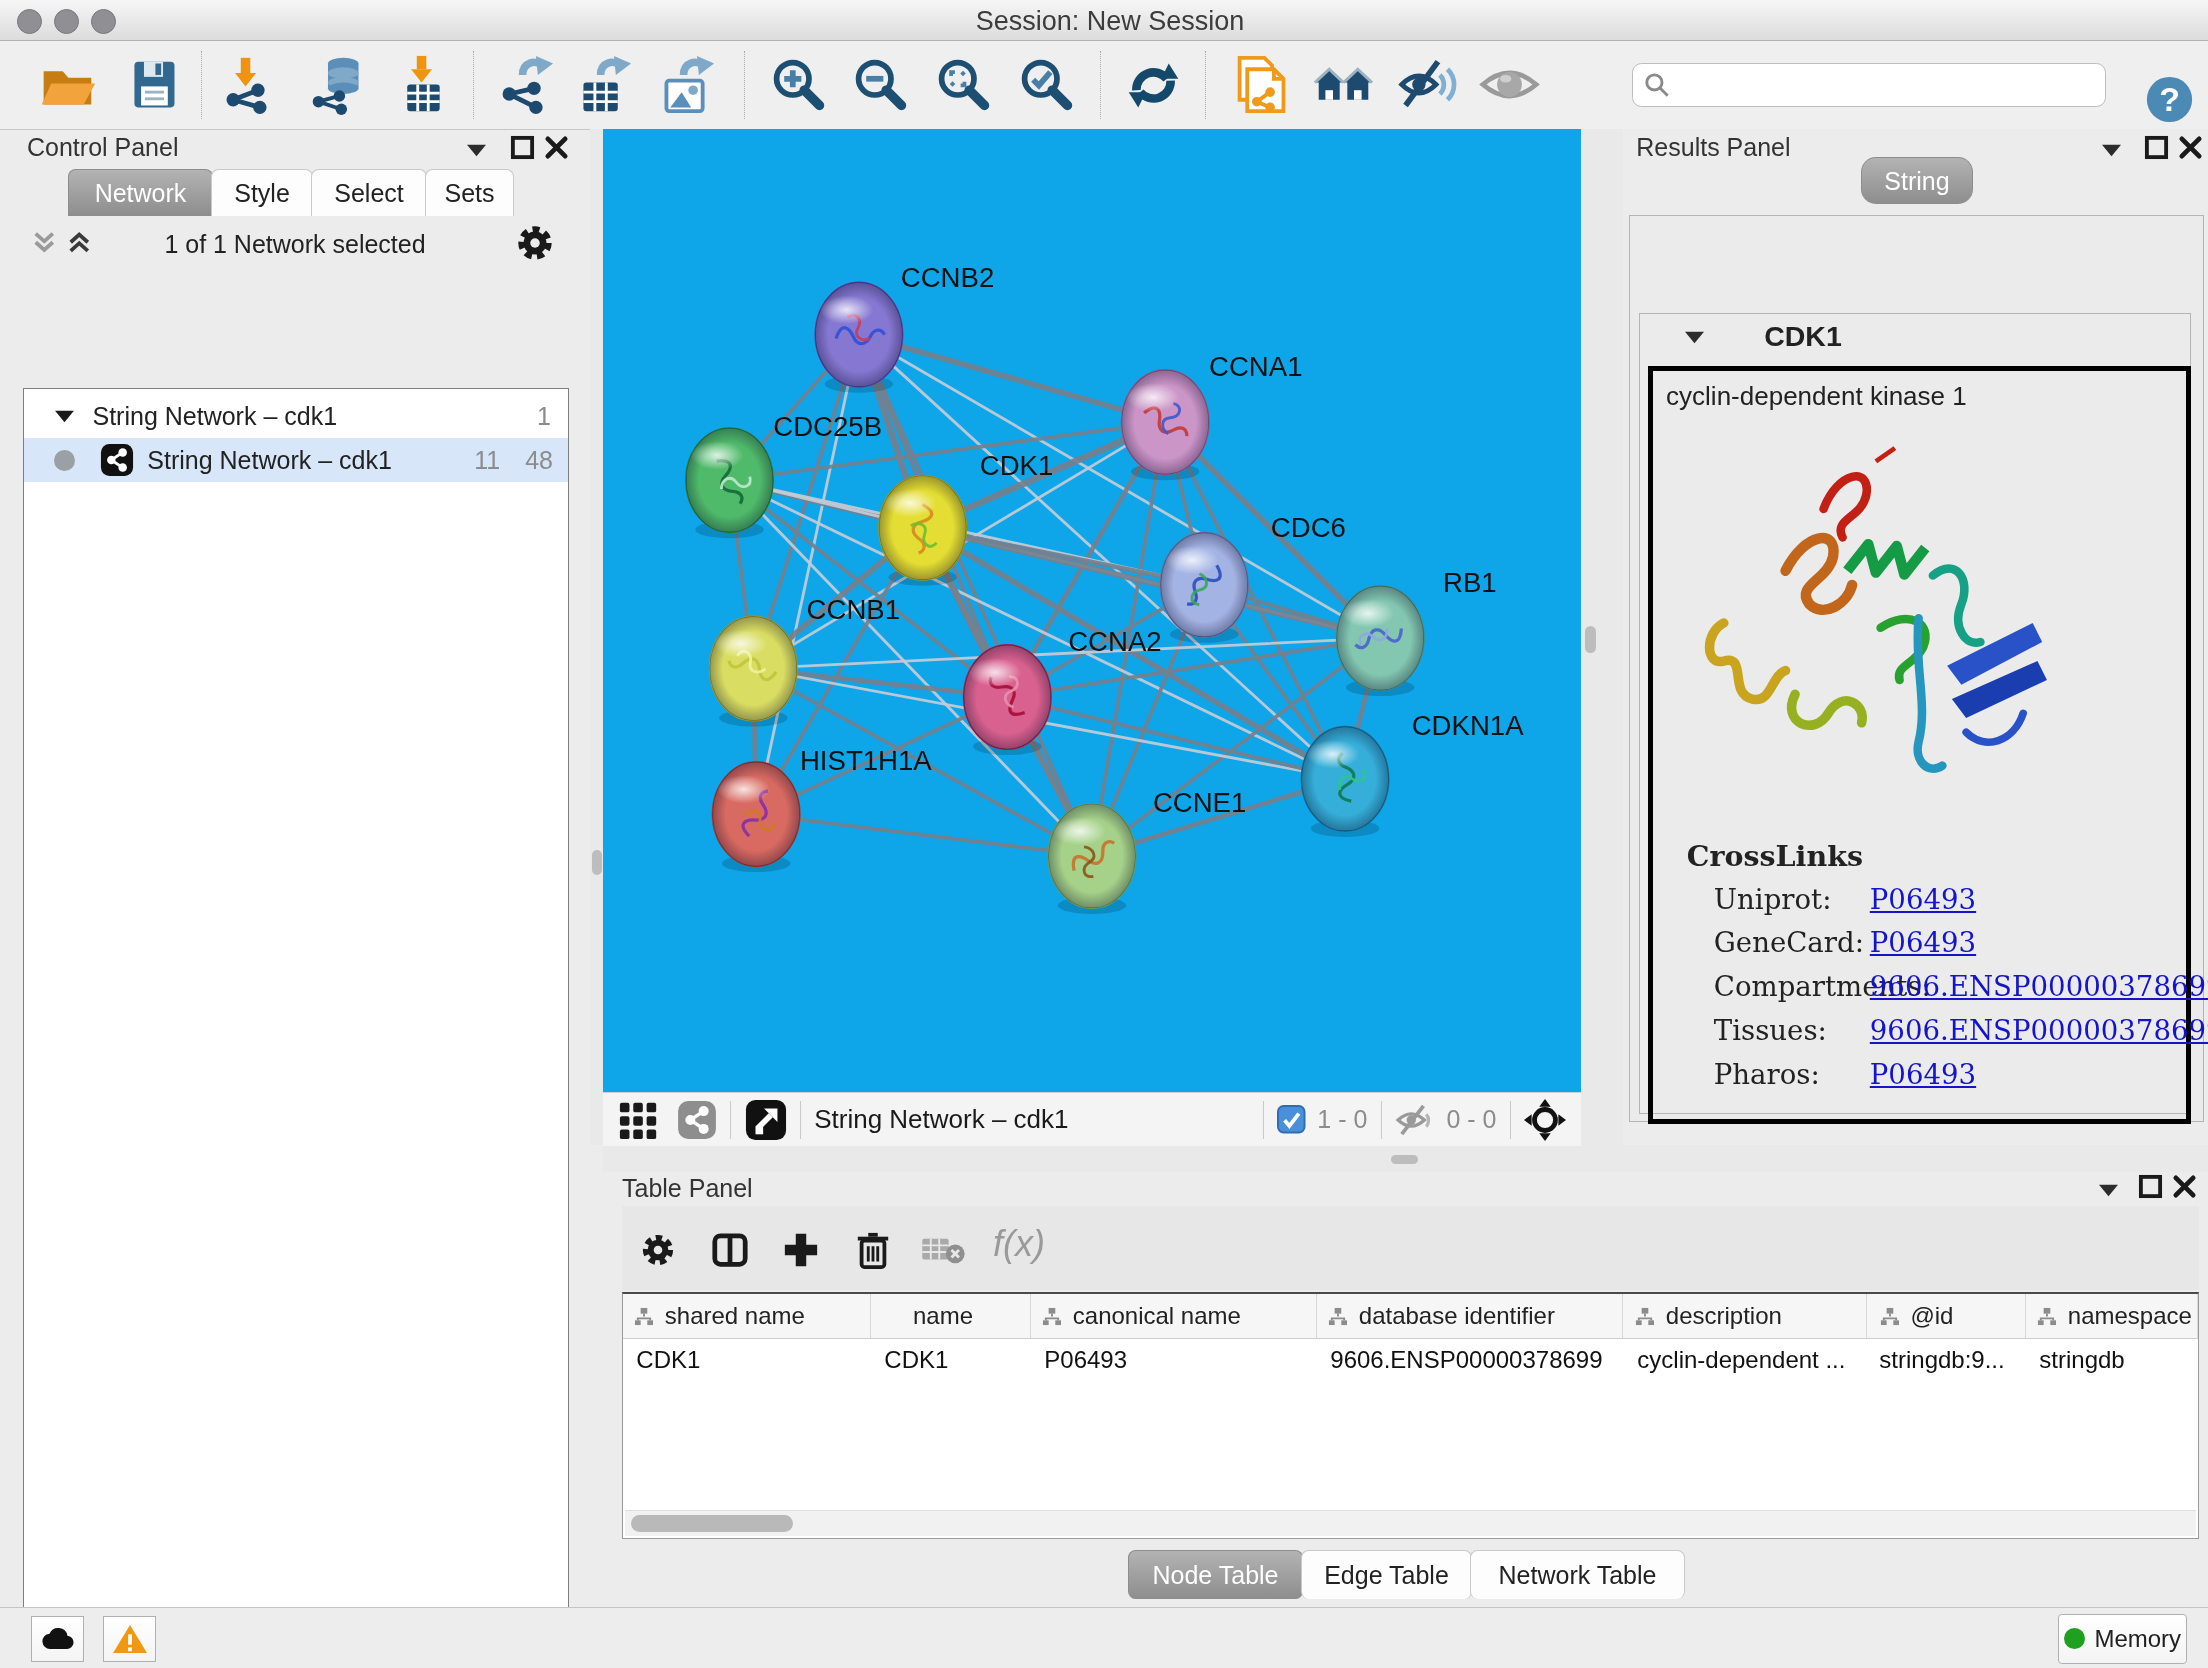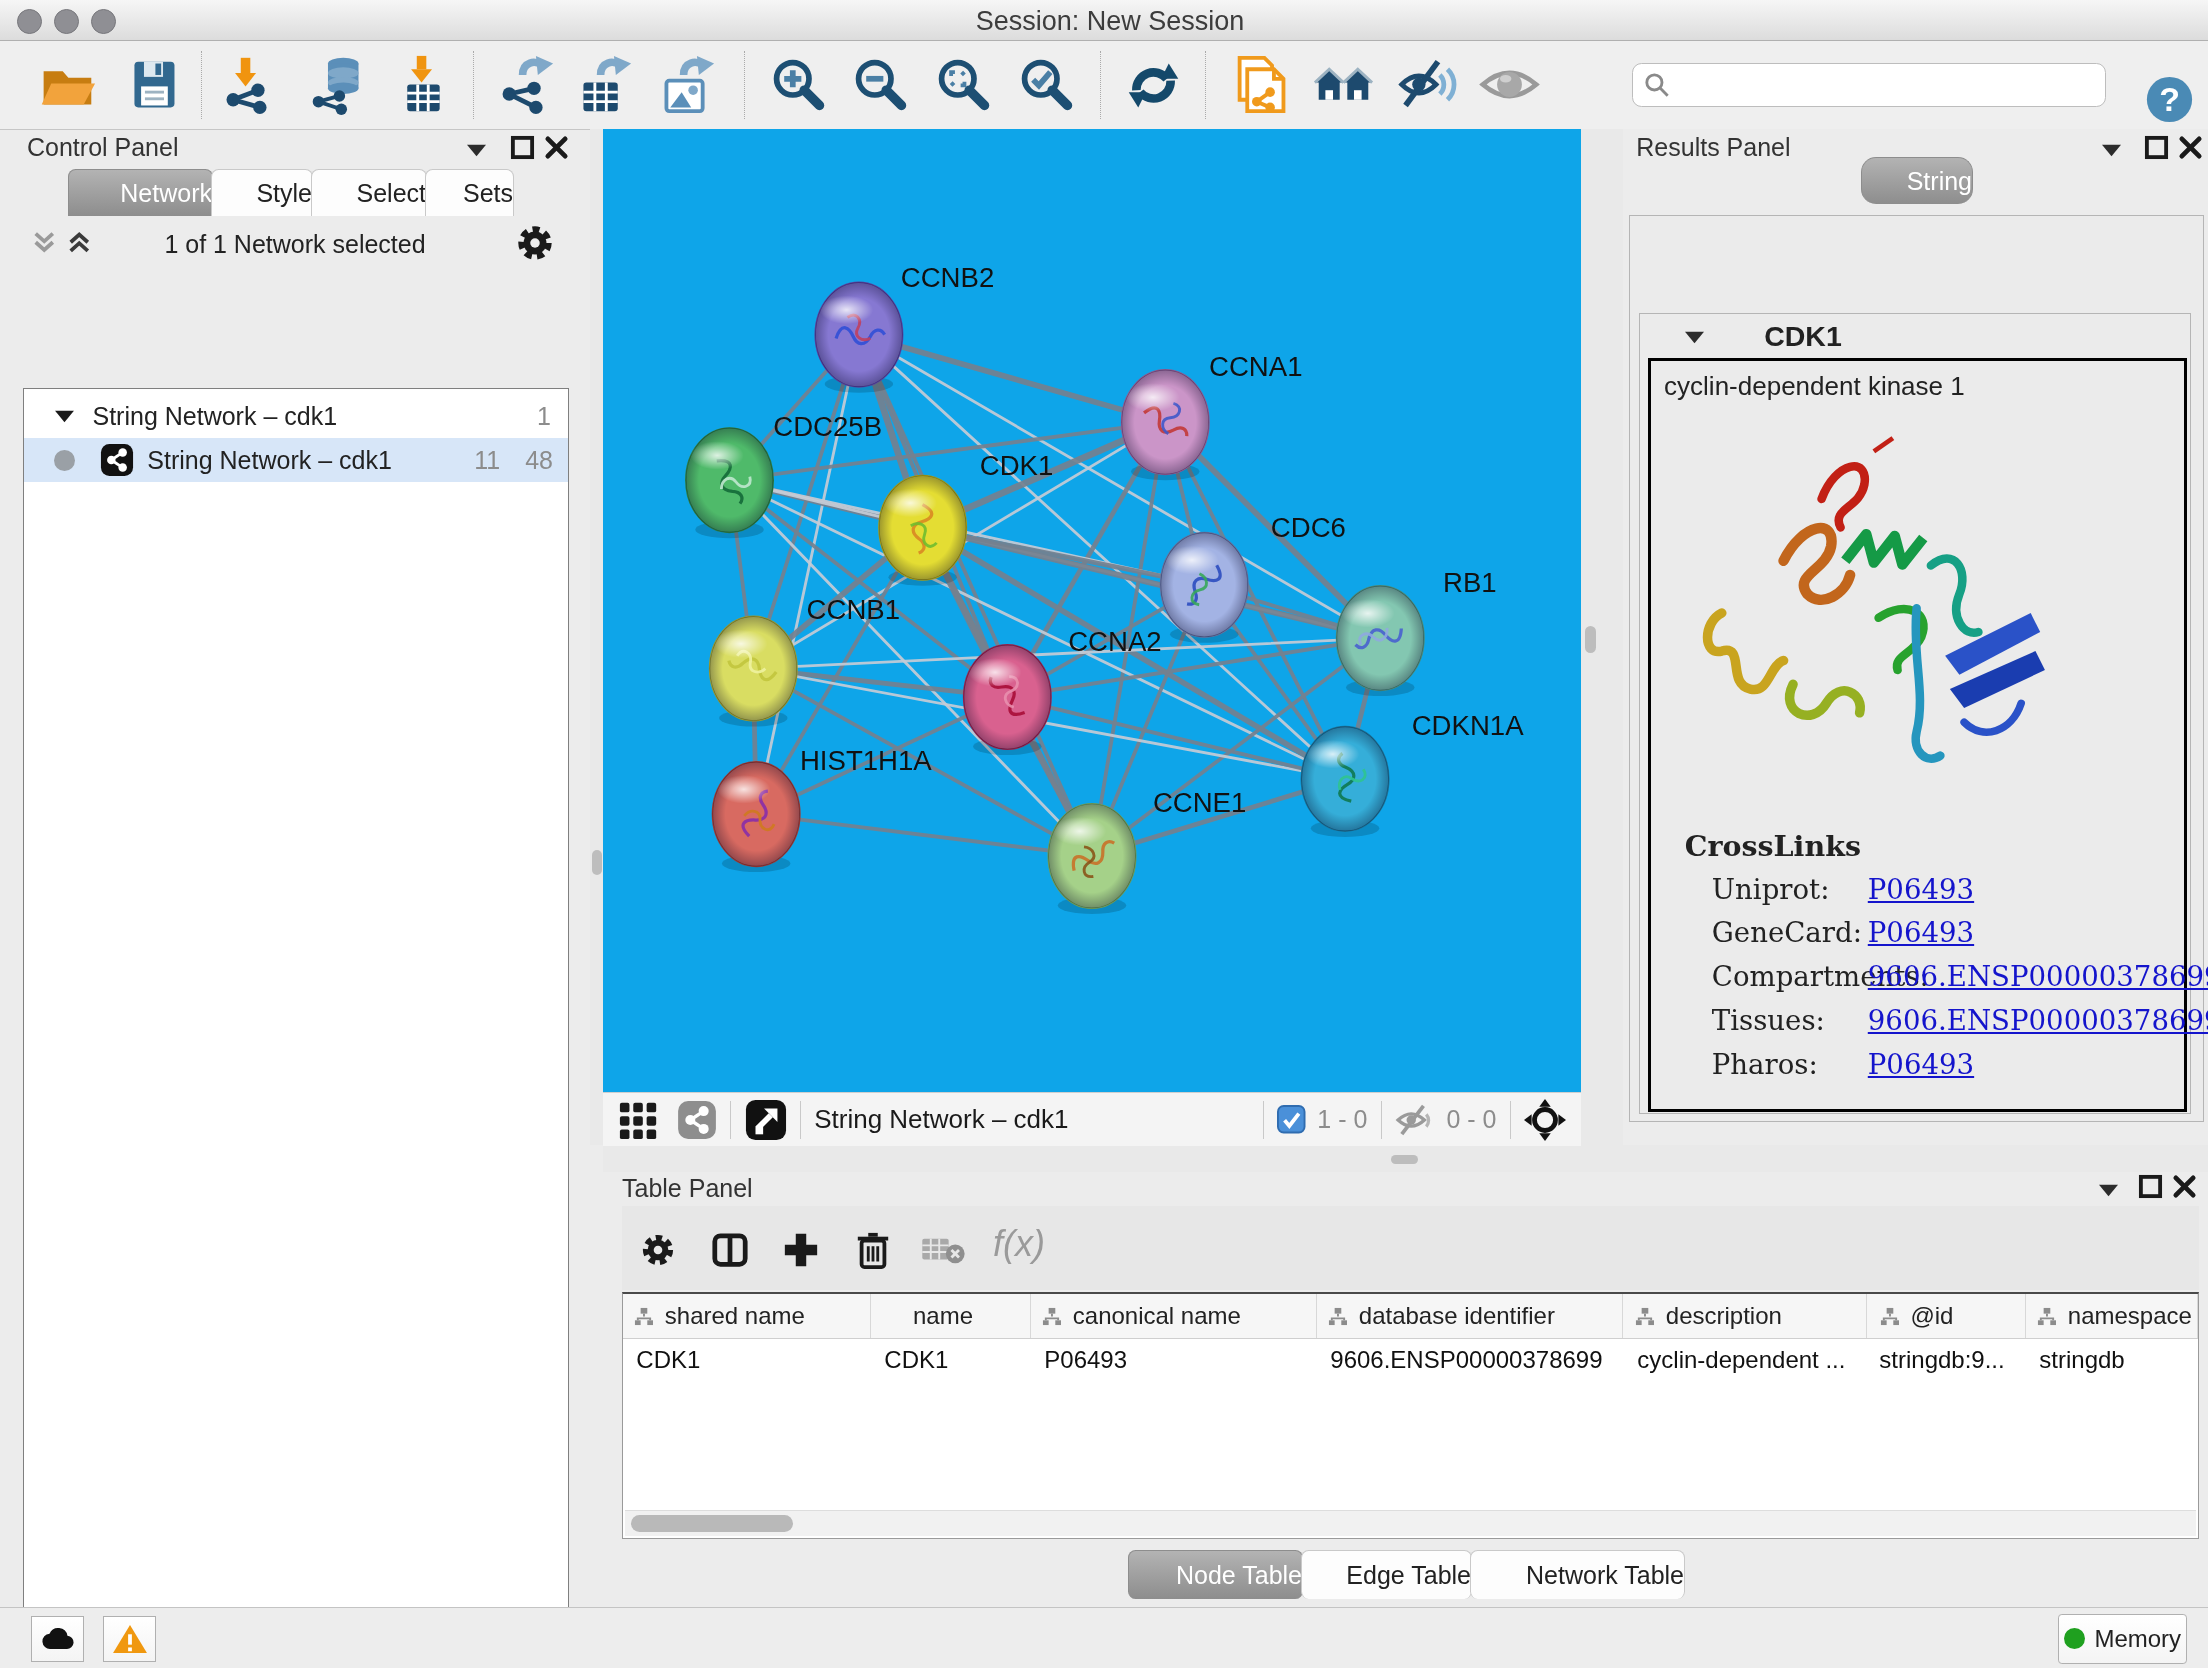--- a/index.html
+++ b/index.html
@@ -13,21 +13,21 @@
   .traffic{width:23px;height:23px;border-radius:50%;background:#8f8f94;border:1px solid #77777c;top:8.6px;}
   .wtitle{width:100%;text-align:center;top:5.7px;font-size:27px;color:#3c3c3c;margin-left:6px;}
   
   .toolbar{left:0;top:41px;width:2208px;height:88px;background:#efefef;border-bottom:1px solid #c6c6c6;}
   .tbi{top:13.3px;width:61px;height:61px;}
   .tbsep{top:9.5px;width:0;height:68px;border-left:1.9px dotted #aaa;}
   .searchbox{left:1632px;top:22px;width:474px;height:44px;background:#fff;border:1.9px solid #bdbdbd;
     border-radius:9.5px;display:flex;align-items:center;padding-left:9.5px;box-sizing:border-box;}
   
   .ptitle{font-size:25px;color:#333;}
-  .tab{display:flex;align-items:center;justify-content:flex-end;font-size:25px;
+  .tab{display:flex;align-items:center;justify-content:center;font-size:25px;
     background:#fdfdfd;border:1px solid #c9c9c9;border-bottom:none;border-radius:7.6px 7.6px 0 0;color:#222;}
   .tab.sel{background:linear-gradient(#b3b3b3,#8d8d8d);color:#fff;border-color:#8d8d8d;}
   .btn{background:linear-gradient(#ffffff,#f2f2f2);border:1.9px solid #c4c4c4;border-radius:9.5px;
     display:flex;align-items:center;justify-content:center;font-size:26px;color:#111;
     box-shadow:0 1px 1.9px rgba(0,0,0,.15);}
   .graytxt{color:#8c8c8c;}
   
   .listbox{left:23px;top:259px;width:544px;height:1313px;background:#fff;border:1.9px solid #7f7f7f;}
   .netrow{position:absolute;left:0;width:100%;height:44px;display:flex;align-items:center;}
   .selrow{background:#d7e6f8;}
@@ -518,21 +518,21 @@
     </div>
 
   <div class="abs rbox" style="left:5.7px;top:86px;width:573px;height:905px">
 
     <div class="abs rbox" style="left:9.5px;top:97px;width:550px;height:799px">
       <svg class="abs" style="left:42px;top:13.3px" width="25" height="19" viewBox="0 0 26 20">
           <polygon points="3,5 23,5 13,17" fill="#2c2c2c"></polygon>
         </svg>
       <div class="abs" style="left:124px;top:5.7px;font-size:28.5px;font-weight:bold">CDK1</div>
 
-      <div class="abs" style="left:7.6px;top:44px;width:533px;height:748px;border:3px solid #000000">
+      <div class="abs" style="left:7.6px;top:52px;width:533px;height:748px;border:5px solid #000000">
         <div class="abs" style="left:13.3px;top:9.5px;font-size:26px">cyclin-dependent kinase 1</div>
 
         <svg class="abs" style="left:28.5px;top:57px" width="384" height="371" viewBox="0 0 404 390">
           <path d="M150 85 C165 45,200 40,195 70 C190 95,160 95,170 115" stroke="#c22015" stroke-width="9" fill="none" stroke-linecap="round"></path>
           <path d="M205 35 l20 -14" stroke="#c22015" stroke-width="5" fill="none"></path>
           <path d="M110 150 C130 110,165 105,160 135 C155 160,120 165,135 185 C150 200,175 185,180 165" stroke="#c2661c" stroke-width="11" fill="none" stroke-linecap="round"></path>
           <path d="M45 205 C25 215,25 250,45 245 C70 238,50 280,75 285 C95 290,95 260,110 255" stroke="#c9a41f" stroke-width="10" fill="none" stroke-linecap="round"></path>
           <path d="M120 280 C105 310,140 325,155 300 C170 275,195 290,190 310" stroke="#96b022" stroke-width="10" fill="none" stroke-linecap="round"></path>
           <path d="M175 150 l22 -28 l8 30 l22 -28 l8 30 l22 -28" stroke="#159a46" stroke-width="11" fill="none" stroke-linejoin="round"></path>
           <path d="M210 210 C240 190,265 205,255 230 C247 248,225 250,230 265" stroke="#27a22e" stroke-width="9" fill="none" stroke-linecap="round"></path>

